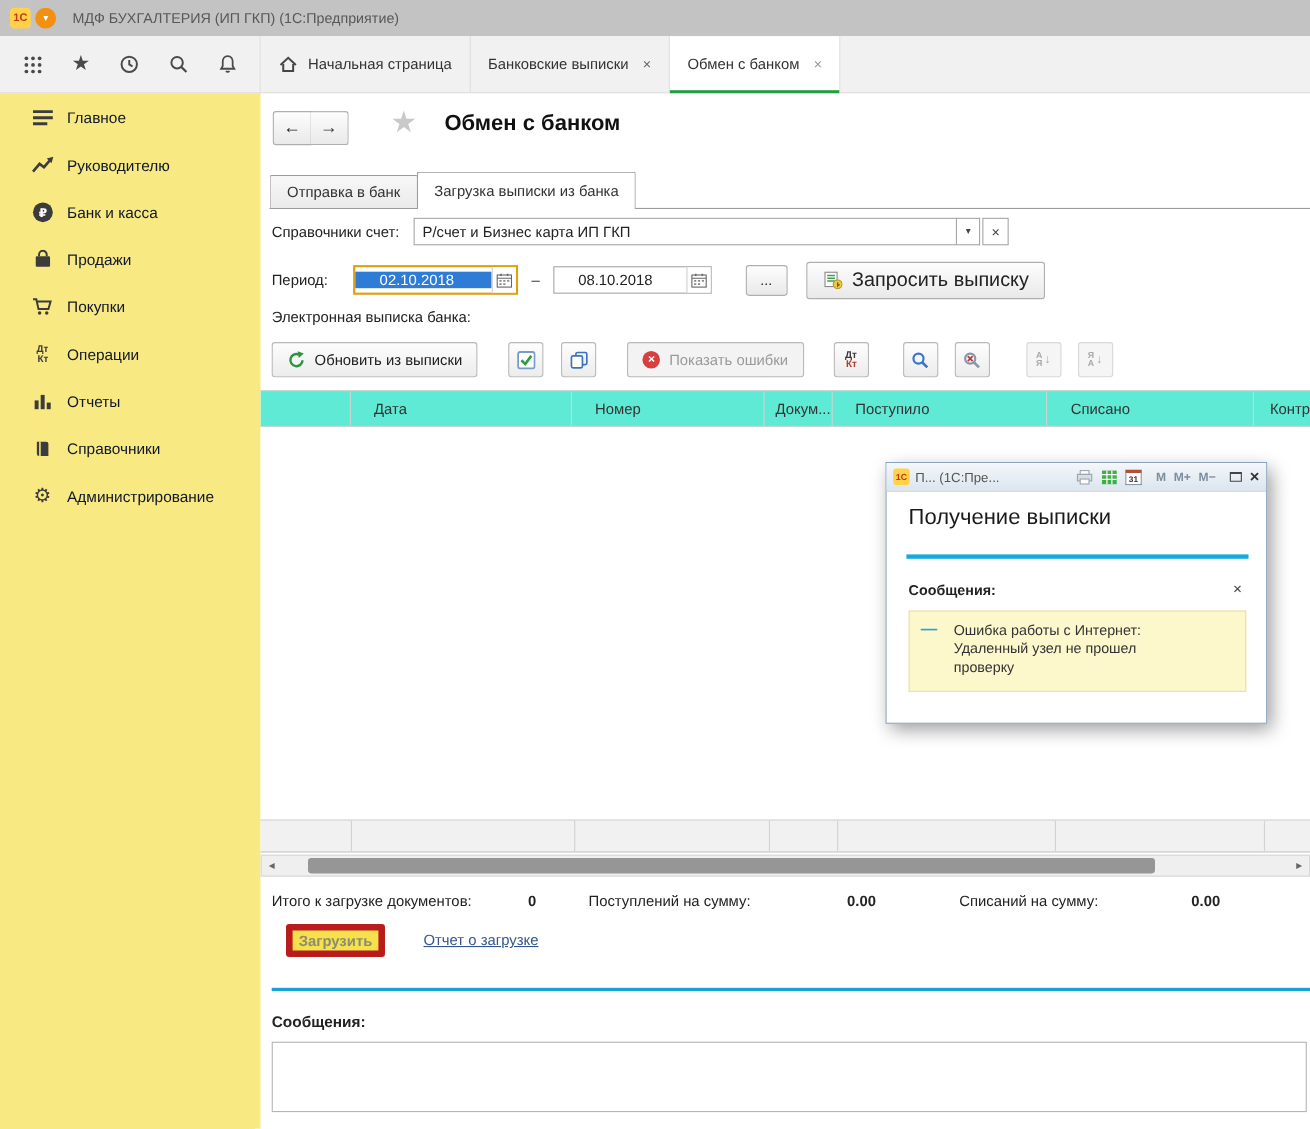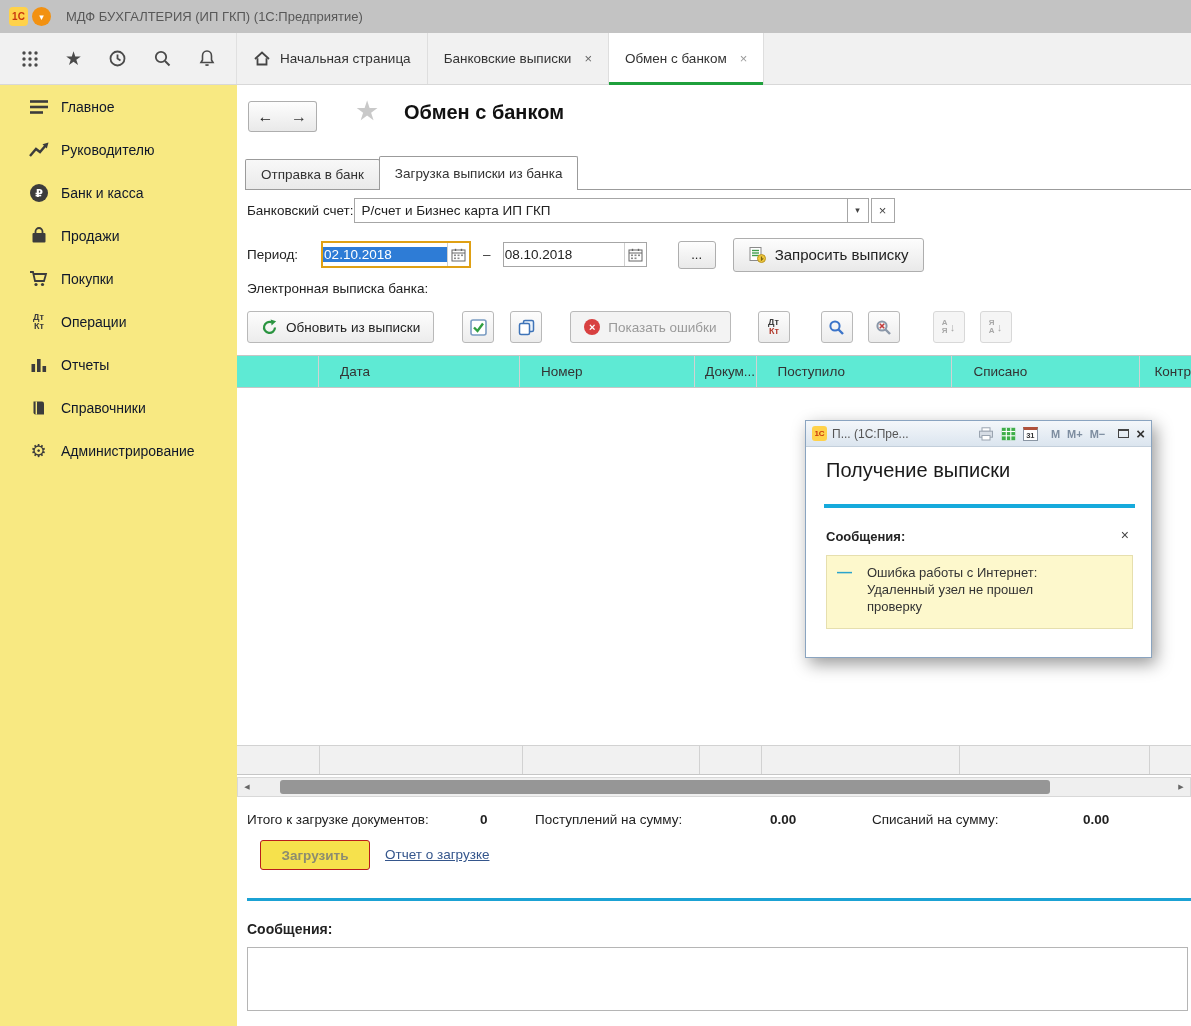--- a/index.html
+++ b/index.html
@@ -42,33 +42,33 @@
 .bn-fwd{left:45px;border-left:none;border-radius:0 3px 3px 0;color:#3a3a3a}
 .fav-star{position:absolute;left:118px;top:13px;font-size:27px;color:#c9c9c9;line-height:1}
 .page-title{position:absolute;left:167px;top:16px;font-size:20px;font-weight:600;color:#111}
 
 .ptabs{position:absolute;left:8px;top:72px;right:0;height:33px;border-bottom:1px solid #9b9b9b;display:flex;align-items:flex-end}
 .ptab{height:30px;display:flex;align-items:center;padding:0 15px;font-size:13.5px;color:#333;border:1px solid #9b9b9b;border-bottom:none;background:linear-gradient(#f8f8f8,#eaeaea);border-radius:2px 2px 0 0;margin-right:-1px;cursor:pointer}
 .ptab.active{height:34px;margin-bottom:-1px;background:#fff;z-index:2}
 
 .row-bank{position:absolute;left:10px;top:112px;height:26px;display:flex;align-items:center}
 .lbl{font-size:13.5px;color:#222}
-.bank-input{width:494px;height:25px;border:1px solid #a6a6a6;display:flex;align-items:center;padding:0 7px;font-size:13.5px;background:#fff}
+.bank-input{margin-left:13px;width:494px;height:25px;border:1px solid #a6a6a6;display:flex;align-items:center;padding:0 7px;font-size:13.5px;background:#fff}
 .combo-btn{width:21px;height:25px;border:1px solid #a6a6a6;border-left:none;display:flex;align-items:center;justify-content:center;font-size:9px;color:#444;background:#fff;cursor:pointer}
 .x-btn{margin-left:2px;width:24px;height:25px;border:1px solid #a6a6a6;display:flex;align-items:center;justify-content:center;font-size:13px;color:#444;background:#fff;cursor:pointer}
 
 .row-period{position:absolute;left:10px;top:155px;height:29px;display:flex;align-items:center;font-size:13.5px}
 .date-wrap{display:flex;align-items:center;border:1px solid #a6a6a6;height:25px;background:#fff}
 .date-wrap.focus{border:2px solid #dfa014;height:27px}
-.date-txt{padding:0 1px;font-size:13.5px;white-space:nowrap}
+.date-txt{padding:0 22px;font-size:13.5px;white-space:nowrap}
 .date-txt.sel{background:#2e7cd6;color:#fff}
 .cal-btn{width:22px;align-self:stretch;display:flex;align-items:center;justify-content:center;border-left:1px solid #cfcfcf;background:#fff;cursor:pointer}
 .p-dash{margin:0 12px;color:#333}
 .btn-dots{margin-left:31px;width:38px;height:28px;border:1px solid #aeaeae;border-radius:3px;background:linear-gradient(#fdfdfd,#e9e9e9);display:flex;align-items:center;justify-content:center;font-size:13px;cursor:pointer}
-.btn-req{margin-left:17px;height:29px;padding:16px 14px;display:flex;align-items:center;gap:9px;border:1px solid #aeaeae;border-radius:3px;background:linear-gradient(#fdfdfd,#e9e9e9);font-size:15px;cursor:pointer}
+.btn-req{margin-left:17px;height:29px;padding:16px 14px;display:flex;align-items:center;gap:9px;border:1px solid #aeaeae;border-radius:3px;background:linear-gradient(#fdfdfd,#e9e9e9);font-size:18px;cursor:pointer}
 
 .stmt-lbl{position:absolute;left:10px;top:196px;font-size:13.5px}
 
 .tbar{position:absolute;left:10px;top:226px;height:32px;display:flex;align-items:center}
 .tbtn{height:32px;border:1px solid #b9b9b9;border-radius:3px;background:linear-gradient(#fdfdfd,#ececec);display:flex;align-items:center;justify-content:center;cursor:pointer}
 .tbtn.txt{padding:0 13px;gap:8px;font-size:13.5px}
 .tbtn.sq{width:32px}
 .tbtn.disabled{color:#9a9a9a;background:#f3f3f3;cursor:default}
 .err-ic{width:16px;height:16px;border-radius:50%;background:#d84040;color:#fff;font-size:11px;font-weight:bold;display:flex;align-items:center;justify-content:center;line-height:1}
 .sort-btn{width:32px;height:32px;display:flex;align-items:center;justify-content:center;gap:2px;border:1px solid #d8d8d8;border-radius:3px;background:#f5f5f5;color:#a8a8a8;cursor:default}
@@ -87,21 +87,21 @@
 .sc-btn{width:18px;height:18px;display:flex;align-items:center;justify-content:center;font-size:7px;color:#666;cursor:pointer;flex:none}
 .sc-track{flex:1;height:100%;position:relative}
 .sc-thumb{position:absolute;left:24px;top:2px;width:770px;height:14px;background:#969696;border-radius:3px;cursor:pointer}
 
 .totals{position:absolute;left:0;top:727px;width:954px;height:18px;font-size:13.5px}
 .totals span{position:absolute;white-space:nowrap}
 .t-l1{left:10px}.t-v1{left:243px;font-weight:bold}
 .t-l2{left:298px}.t-v2{left:533px;font-weight:bold}
 .t-l3{left:635px}.t-v3{left:846px;font-weight:bold}
 
-.btn-load{position:absolute;left:23px;top:755px;width:110px;height:30px;background:#f6e14c;border:1px solid #b91c1c;border-radius:3px;color:#8c8c70;font-size:13.5px;font-weight:bold;display:flex;align-items:center;justify-content:center;cursor:pointer}
+.btn-load{position:absolute;left:23px;top:755px;width:90px;height:30px;background:#f6e14c;border:6px solid #b91c1c;border-radius:3px;color:#8c8c70;font-size:13.5px;font-weight:bold;display:flex;align-items:center;justify-content:center;cursor:pointer}
 .link-report{position:absolute;left:148px;top:762px;font-size:13.5px;color:#35568c;text-decoration:underline;cursor:pointer}
 .divider-blue{position:absolute;left:10px;top:813px;width:944px;height:3px;background:#1ba2d4}
 .msg-lbl{position:absolute;left:10px;top:836px;font-size:14px;font-weight:bold}
 .msg-box{position:absolute;left:10px;top:862px;width:941px;height:64px;border:1px solid #b5b5b5;background:#fff}
 
 
 .dialog{position:absolute;left:805px;top:420px;width:347px;height:238px;background:#fff;border:1px solid #8aa4c0;box-shadow:4px 6px 16px rgba(0,0,0,.4);z-index:10}
 .d-title{height:26px;background:linear-gradient(#f4f7fa,#dbe5ef);border-bottom:1px solid #c3cfdb;display:flex;align-items:center;padding:0 6px;gap:5px}
 .d-logo{width:15px;height:15px;border-radius:3px;background:#ffd24a;color:#c8380e;font-size:8px;font-weight:bold;display:flex;align-items:center;justify-content:center;flex:none}
 .d-title-text{font-size:12px;color:#555;white-space:nowrap;overflow:hidden;flex:none;max-width:84px}
@@ -291,21 +291,21 @@
   <div class="ptabs">
     <div class="ptab">
         <span>Отправка в банк</span>
       </div>
     <div class="ptab active">
         <span>Загрузка выписки из банка</span>
       </div>
   </div>
 
   <div class="row-bank">
-    <span class="lbl">Банковский счет:</span>
+    <span class="lbl">Справочники счет:</span>
     <div class="bank-input">
         <span>Р/счет и Бизнес карта ИП ГКП</span>
       </div>
     <div class="combo-btn">
         <span>▾</span>
       </div>
     <div class="x-btn">
         <span>×</span>
       </div>
   </div>

